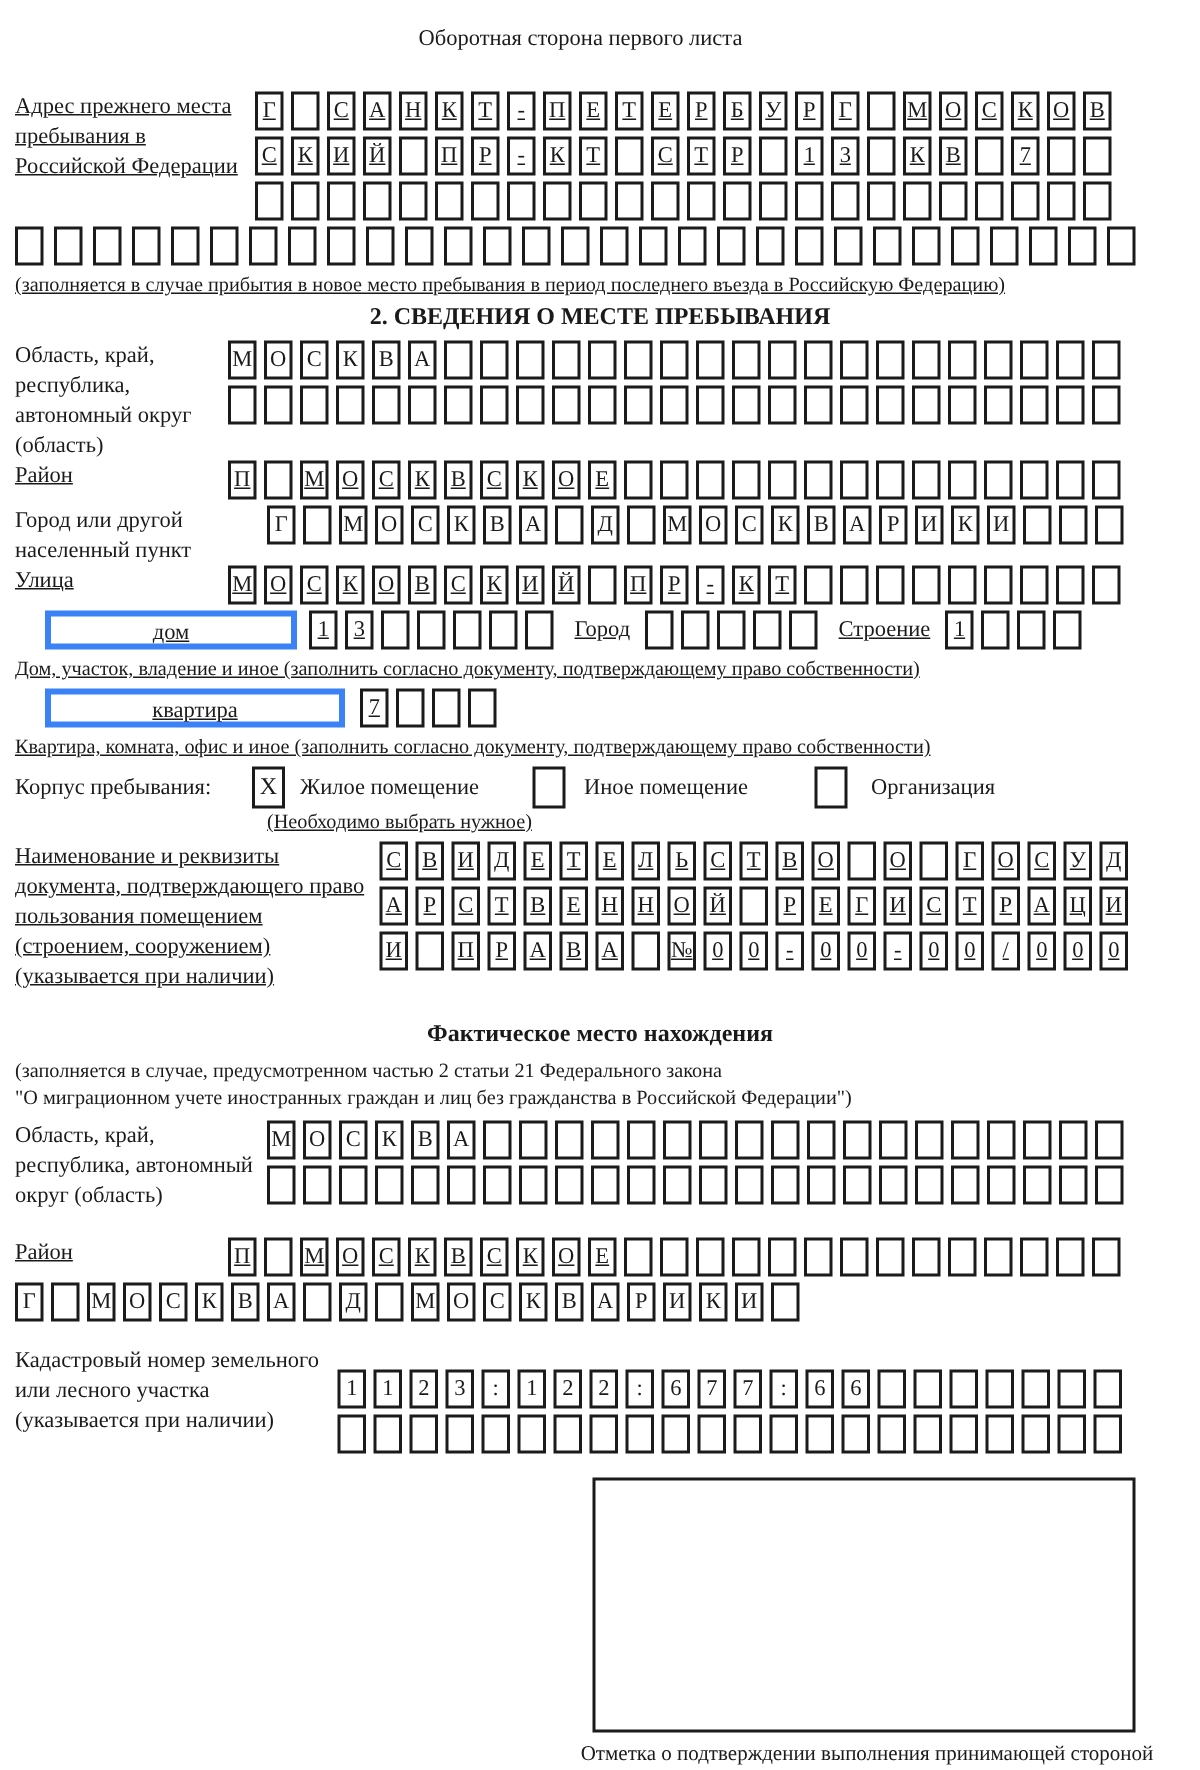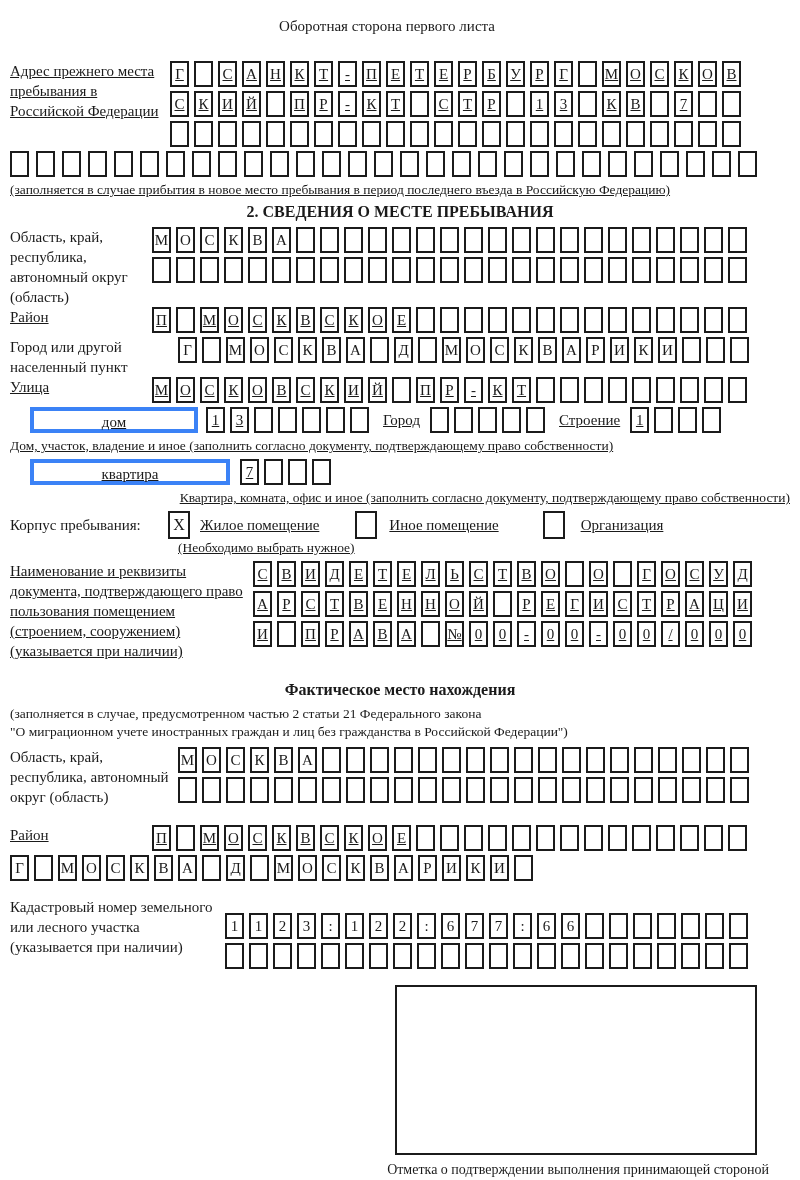--- a/index.html
+++ b/index.html
@@ -43,21 +43,21 @@
     flex: 0 0 auto; background: #fff;
   }
   .inline-label { font-size: 15px; line-height: 26px; flex: 0 0 auto; }
   .checkbox {
     display: inline-block; flex: 0 0 auto;
     width: 22px; height: 28px;
     border: 2px solid #1b1b1b;
     text-align: center; font-size: 16px; line-height: 24px;
     background: #fff;
   }
-  .opt-label { font-size: 15px; line-height: 28px; text-decoration: underline; }
+  .opt-label { font-size: 15px; line-height: 28px; }
   .stamp-box {
     border: 2px solid #1b1b1b;
     width: 362px; height: 170px;
     margin-left: 385px; margin-top: 8px;
     background: #fff;
   }
   .stamp-caption {
     width: 392px; margin-left: 372px; margin-top: 6px;
     font-size: 14px; line-height: 18px; text-align: center;
   }
@@ -375,21 +375,21 @@
 
   <div class="frow mb4" style="margin-left:20px">
     <div class="widebox" style="width:200px">квартира</div>
     <div class="cellrow" style="margin-left:10px">
         <span class="cell">7</span>
         <span class="cell"></span>
         <span class="cell"></span>
         <span class="cell"></span>
       </div>
   </div>
-  <div class="note mb4" style="text-align:right">Квартира, комната, офис и иное (заполнить согласно документу, подтверждающему право собственности)</div>
+  <div class="note mb4" style="text-align:left">Квартира, комната, офис и иное (заполнить согласно документу, подтверждающему право собственности)</div>
 
   <div class="frow" style="align-items:center">
     <div class="flabel" style="width:158px">Корпус пребывания:</div>
     <span class="checkbox">X</span>
     <span class="opt-label" style="margin:0 36px 0 10px">Жилое помещение</span>
     <span class="checkbox"></span>
     <span class="opt-label" style="margin:0 44px 0 12px">Иное помещение</span>
     <span class="checkbox"></span>
     <span class="opt-label" style="margin-left:16px">Организация</span>
   </div>

